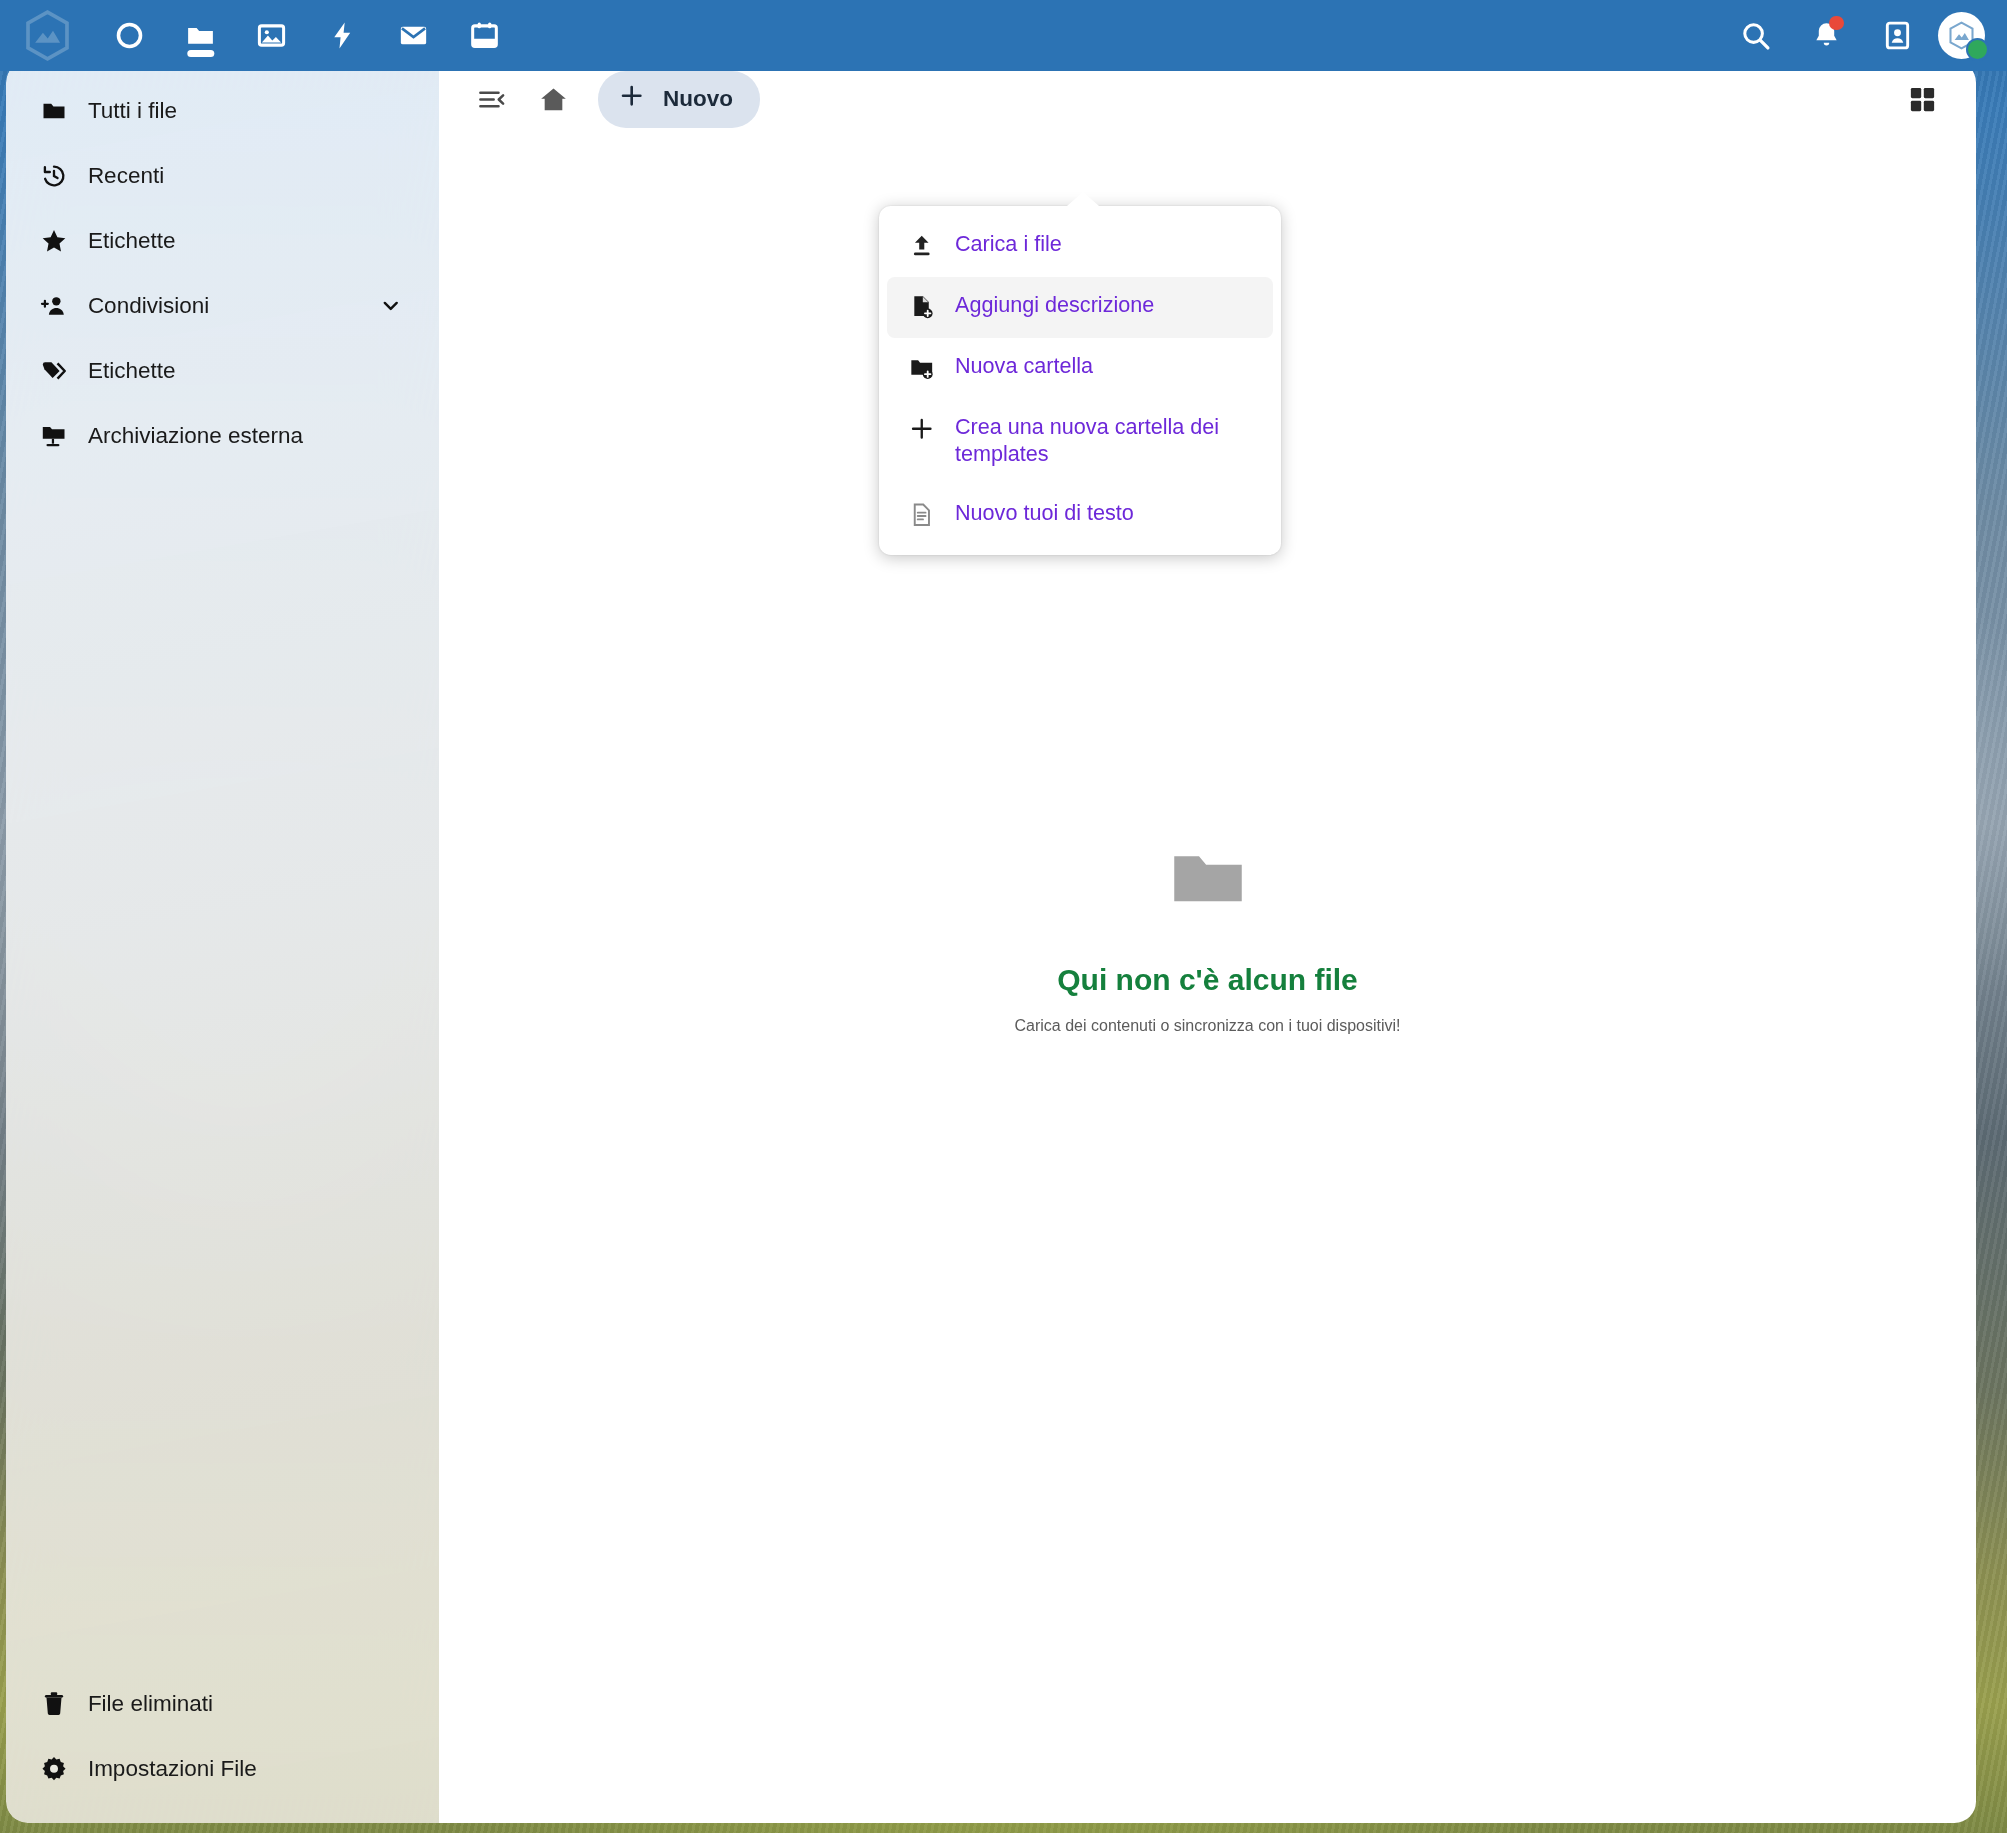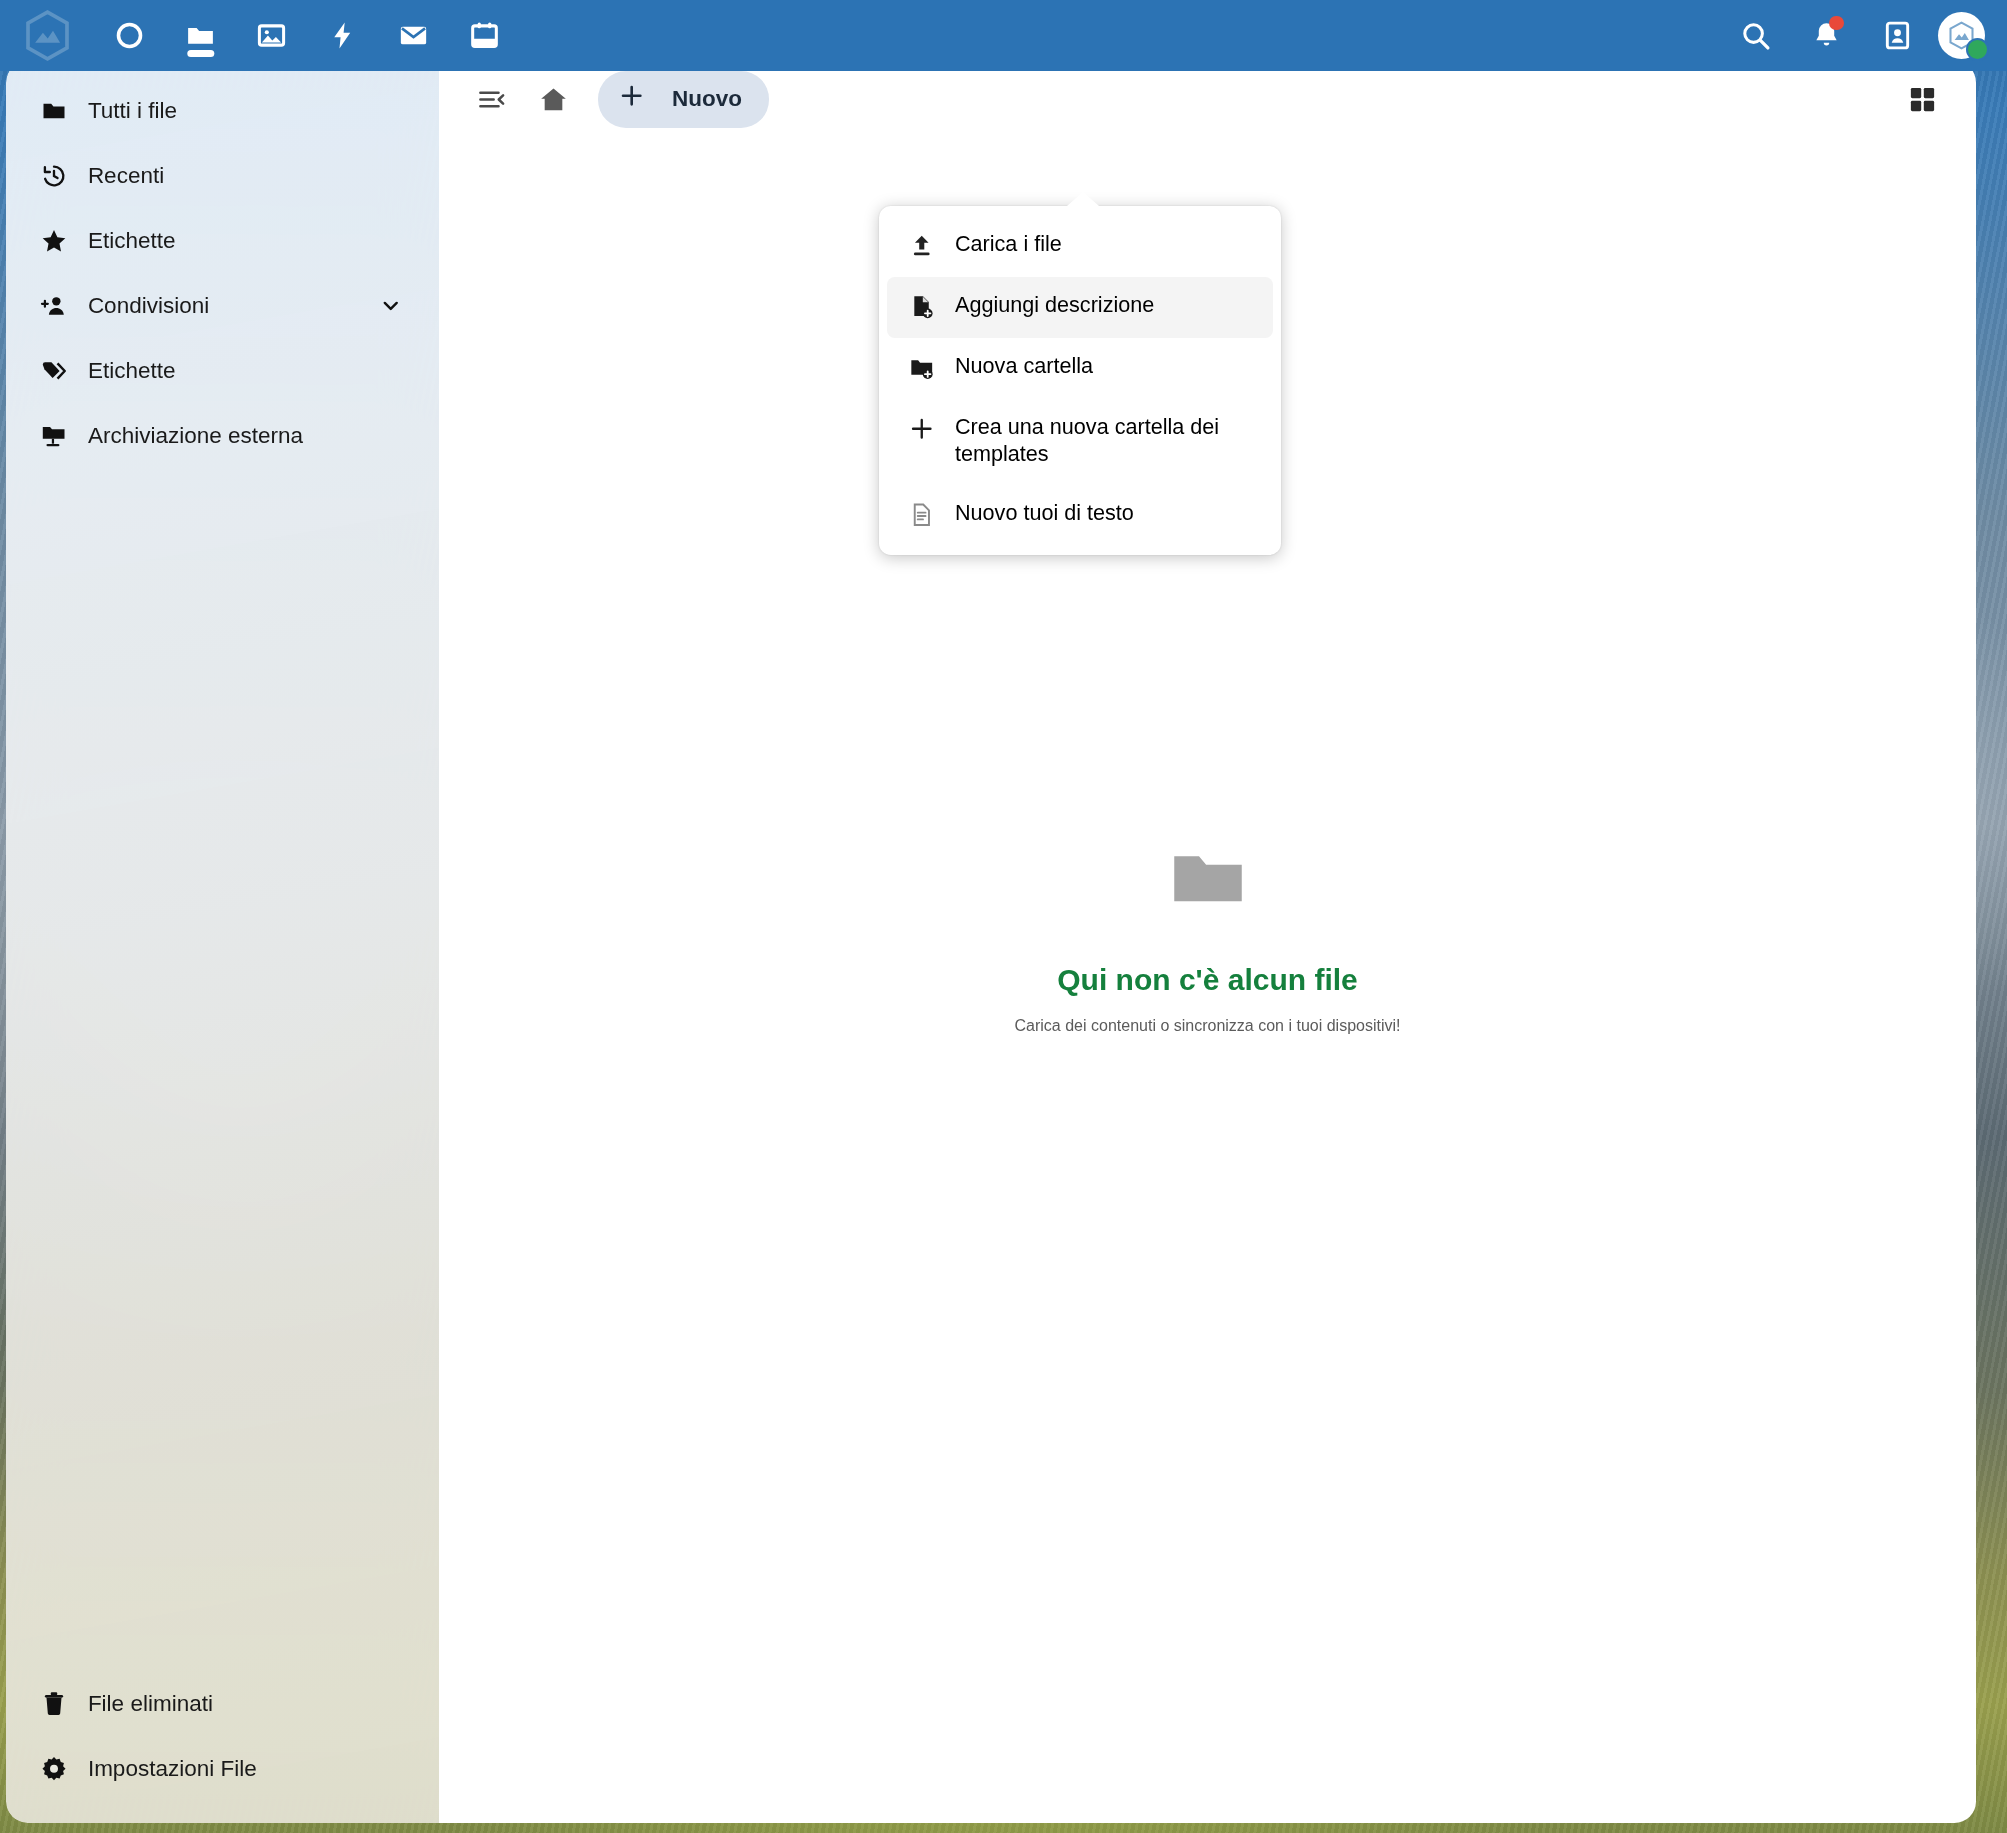--- a/index.html
+++ b/index.html
@@ -203,21 +203,21 @@
     padding: 0 27.4px 0 19.6px;
     border: none;
     border-radius: 28px;
     background: #dbe3ee;
     color: #1c2a3a;
     font-size: 22.5px;
     font-weight: bold;
     font-family: "Liberation Sans", sans-serif;
     cursor: pointer;
     margin-left: 9.8px;
-    gap: 27px;
+    gap: 18px;
   }
   #grid-toggle {
     margin-left: auto;
     margin-right: 25.5px;
     width: 57px; height: 57px;
     display: flex; align-items: center; justify-content: center;
     border-radius: 50%;
     cursor: pointer;
   }
 
@@ -256,21 +256,21 @@
     width: 31px;
     flex: 0 0 31px;
     display: flex;
     justify-content: center;
     align-items: center;
     margin-right: 17.6px;
     padding-top: 2px;
   }
   .menu-label {
     font-size: 21.6px;
-    color: #000000;
+    color: #6d28d9;
     line-height: 1.25;
   }
 
   
   #empty-state {
     position: absolute;
     top: 50%;
     left: 0; right: 0;
     transform: translateY(-54%);
     display: flex;

